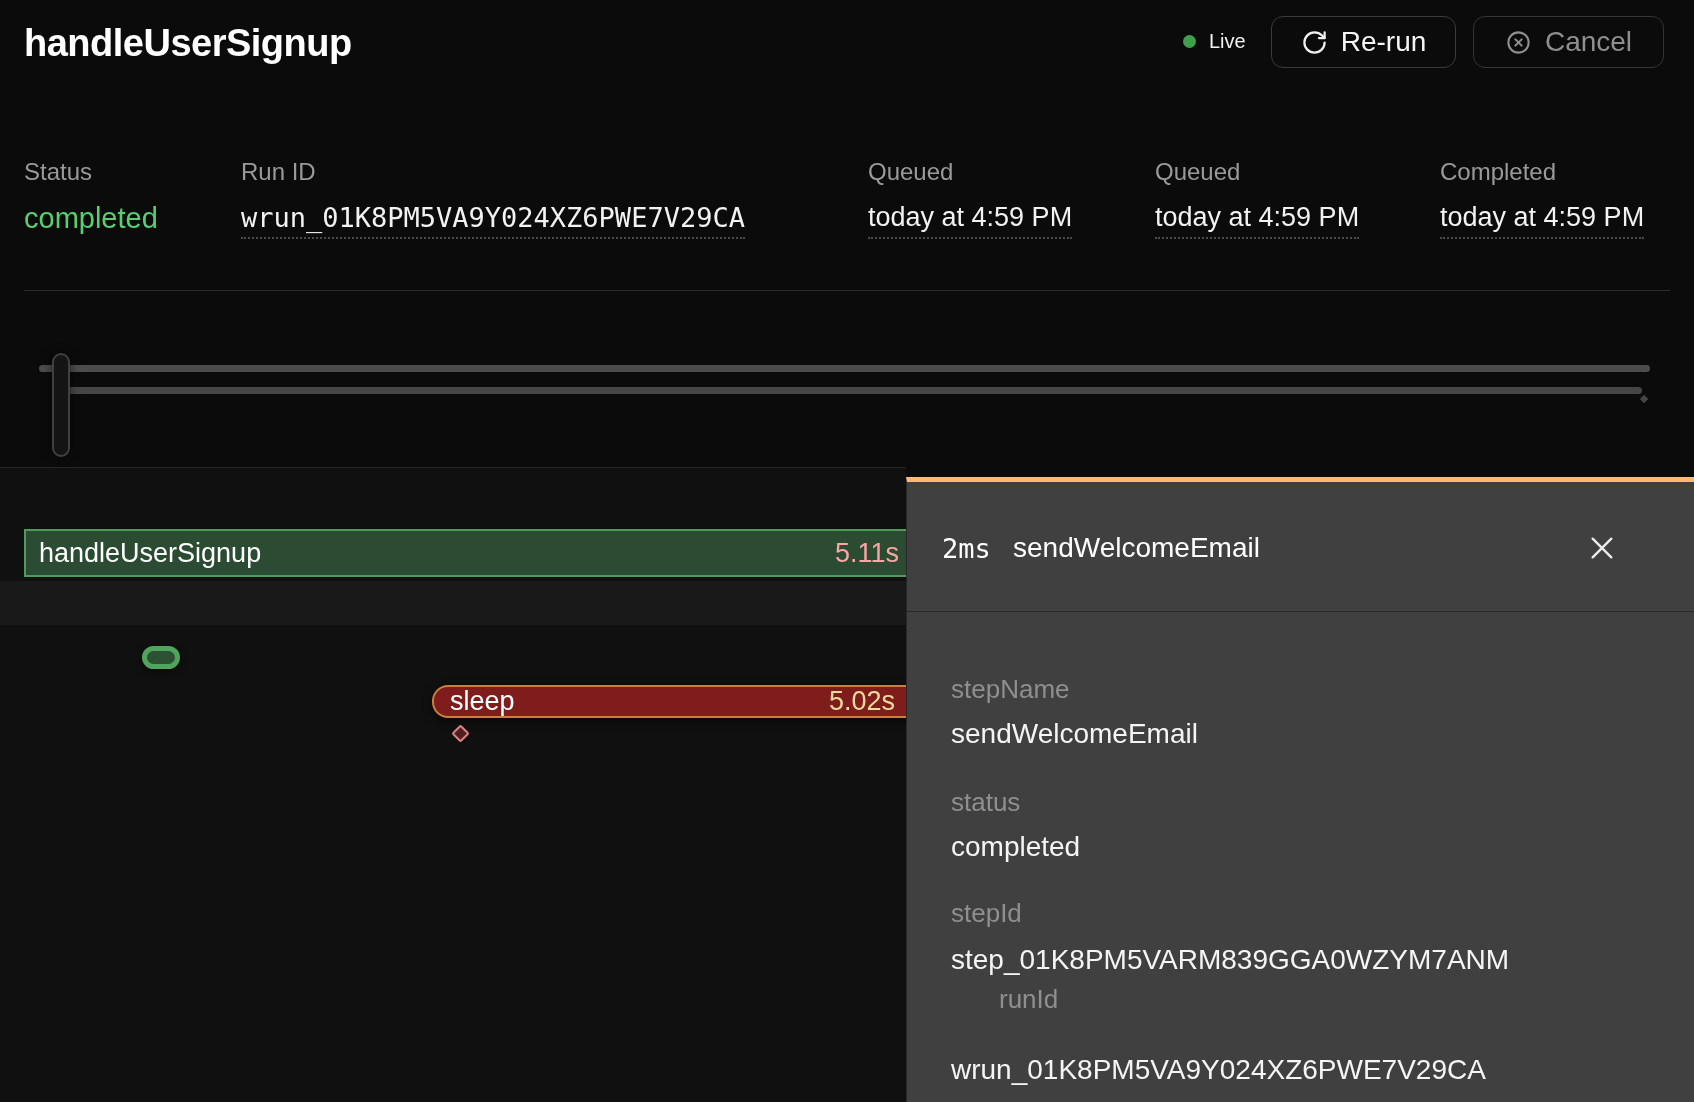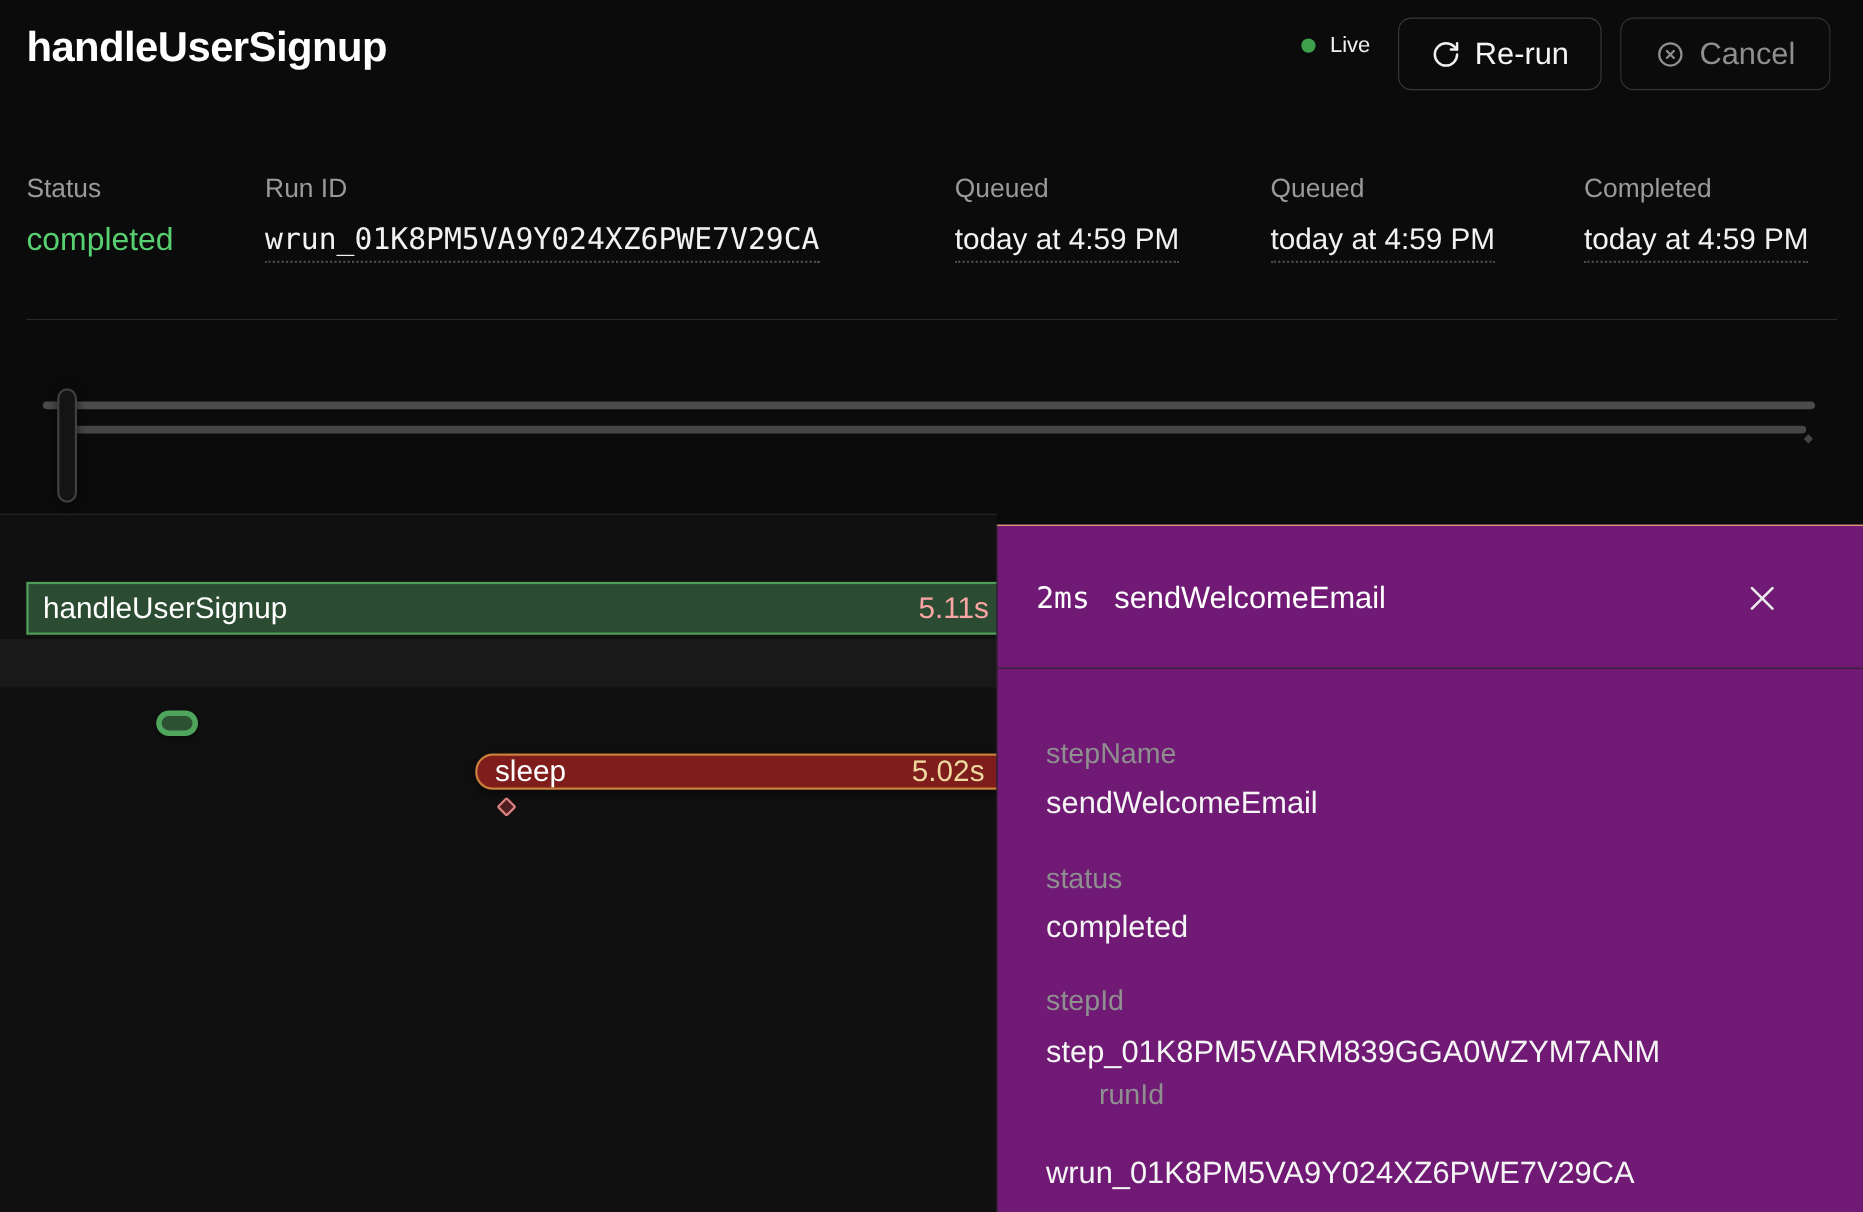--- a/index.html
+++ b/index.html
@@ -11,21 +11,21 @@
   }
   .abs{ position:absolute; }
 
   
   .title{ left:24px; top:22px; font-size:38px; font-weight:bold; letter-spacing:-0.5px; color:#fff; }
   .live{ left:1183px; top:30px; display:flex; align-items:center; gap:13px; }
   .live-dot{ width:13px; height:13px; border-radius:50%; background:#3fa04c; }
   .live-label{ font-size:20px; color:#f0f0f0; }
   .btn{
     display:flex; align-items:center; justify-content:center; gap:13px;
-    height:66px; border:1.5px solid #3a3a3a; border-radius:12px;
+    height:52px; border:1.5px solid #3a3a3a; border-radius:12px;
     background:transparent; cursor:pointer; font-size:28px;
     font-family:"Liberation Sans", sans-serif;
   }
   .btn-rerun{ left:1271px; top:16px; width:185px; color:#f5f5f5; }
   .btn-cancel{ left:1473px; top:16px; width:191px; color:#8f8f8f; border-color:#343434; }
   .btn svg{ display:block; }
 
   
   .meta-label{ top:158px; font-size:24px; color:#9a9a9a; }
   .meta-value{ top:202px; font-size:27px; color:#f2f2f2; white-space:nowrap; }
@@ -72,21 +72,21 @@
   .bar-sleep .dur{ color:#eeda9f; }
   .diamond{
     left:454px; top:259px; width:13px; height:13px;
     background:#4f1f1f; border:2.5px solid #dc8181; border-radius:2px;
     transform:rotate(45deg);
   }
 
   
   .panel{
     left:906px; top:477px; width:788px; height:625px;
-    background:#701a75; border-top:1px solid #fdba74; border-left:1px solid #282828;
+    background:#404040; border-top:5px solid #fdba74; border-left:1px solid #282828;
   }
   .panel-header{ position:absolute; left:0; top:0; width:100%; height:130px; border-bottom:1px solid #282828; }
   .step-dur{ position:absolute; left:35px; top:51px; font-family:"DejaVu Sans Mono", monospace; font-size:27px; color:#fff; }
   .step-title{ position:absolute; left:106px; top:50px; font-size:28px; color:#fff; }
   .close-btn{ position:absolute; left:678px; top:50px; width:34px; height:34px; background:none; border:none; cursor:pointer; padding:0; }
   .field-label{ position:absolute; left:44px; font-size:26px; color:#8f8f8f; }
   .field-value{ position:absolute; left:44px; font-size:28px; color:#f5f5f5; white-space:nowrap; }
   .fl0{ top:192px; } .fv0{ top:236px; }
   .fl1{ top:305px; } .fv1{ top:349px; }
   .fl2{ top:416px; } .fv2{ top:462px; }

